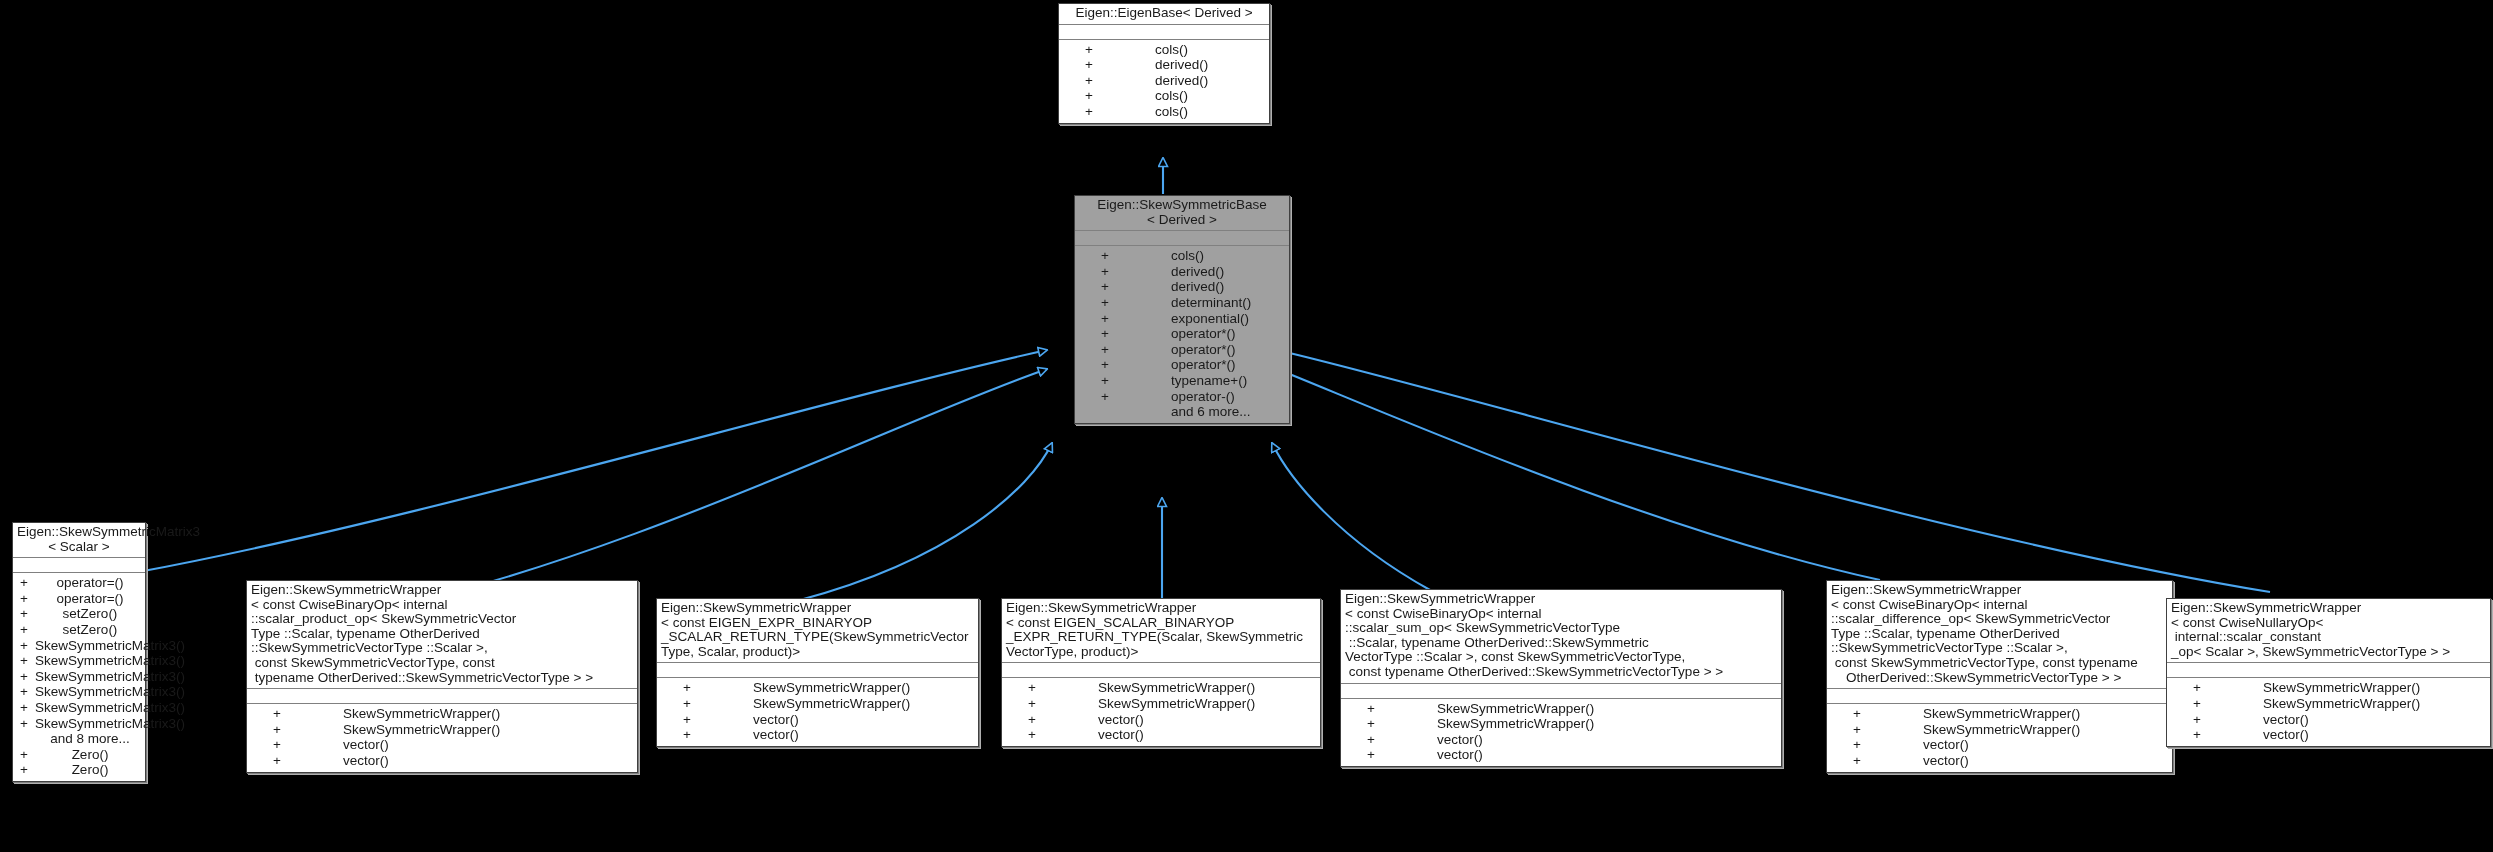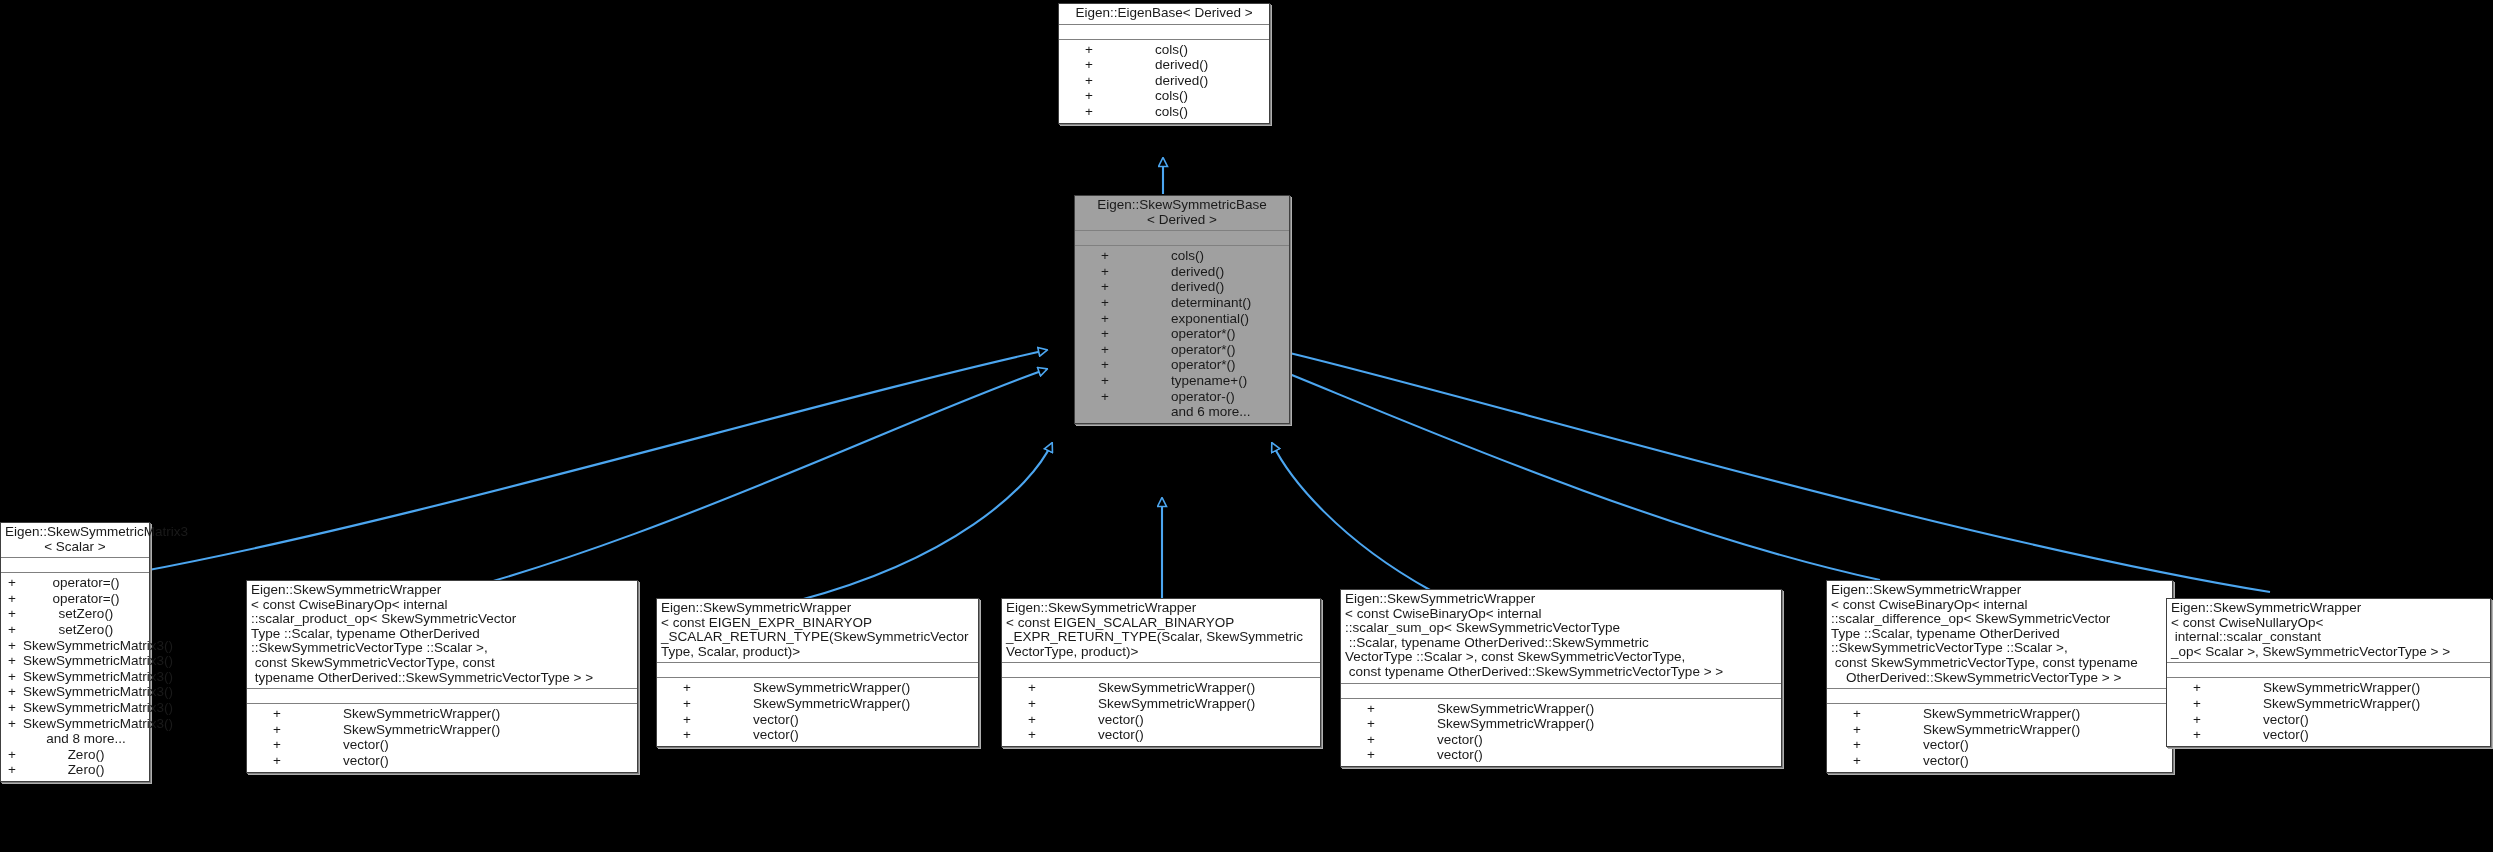--- a/index.html
+++ b/index.html
@@ -172,21 +172,21 @@
         <span class="op-vis">+</span>
         <span class="op-name">operator-()</span>
       </div>
       <div class="op-row">
         <span class="op-vis"></span>
         <span class="op-name">and 6 more...</span>
       </div>
     </div>
   </div>
 
-  <div class="uml-class" style="left:0;top:522px;width:150px;">
+  <div class="uml-class" style="left:12px;top:522px;width:134px;">
     <div class="cls-title center">Eigen::SkewSymmetricMatrix3
 &lt; Scalar &gt;</div>
     <div class="cls-attrs"></div>
     <div class="cls-ops ops-tight">
       <div class="op-row">
         <span class="op-vis">+</span>
         <span class="op-name">operator=()</span>
       </div>
       <div class="op-row">
         <span class="op-vis">+</span>

